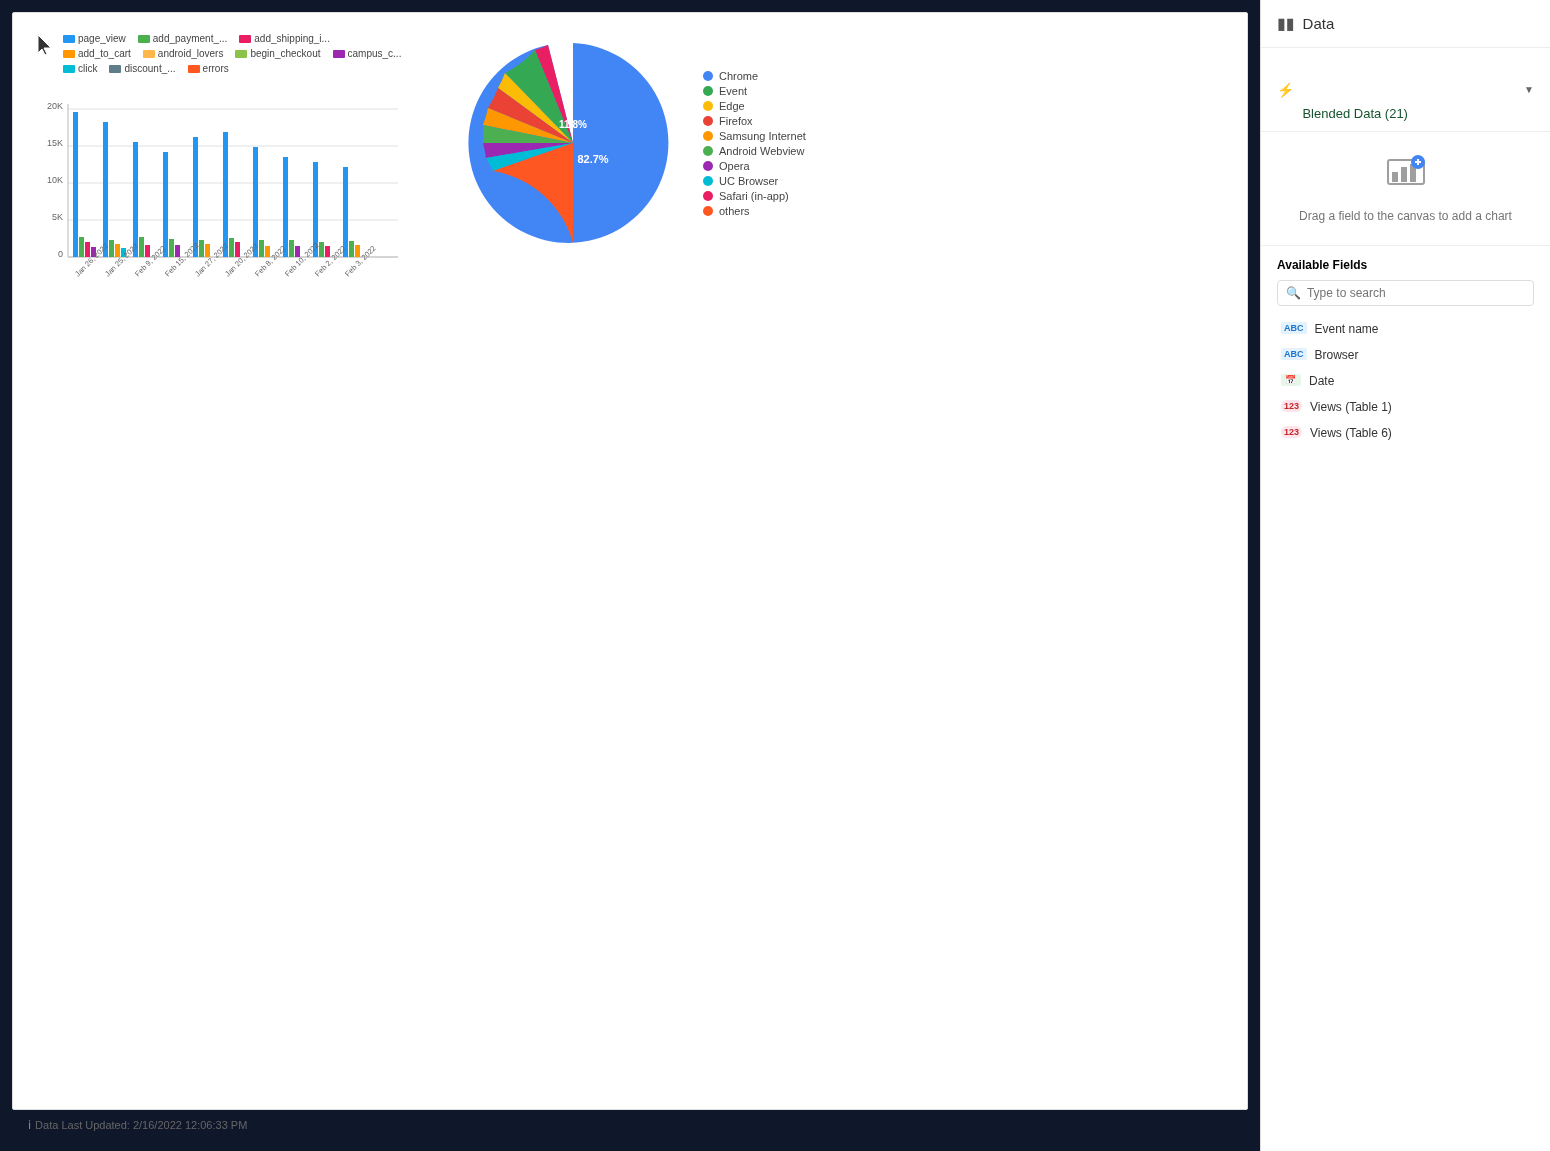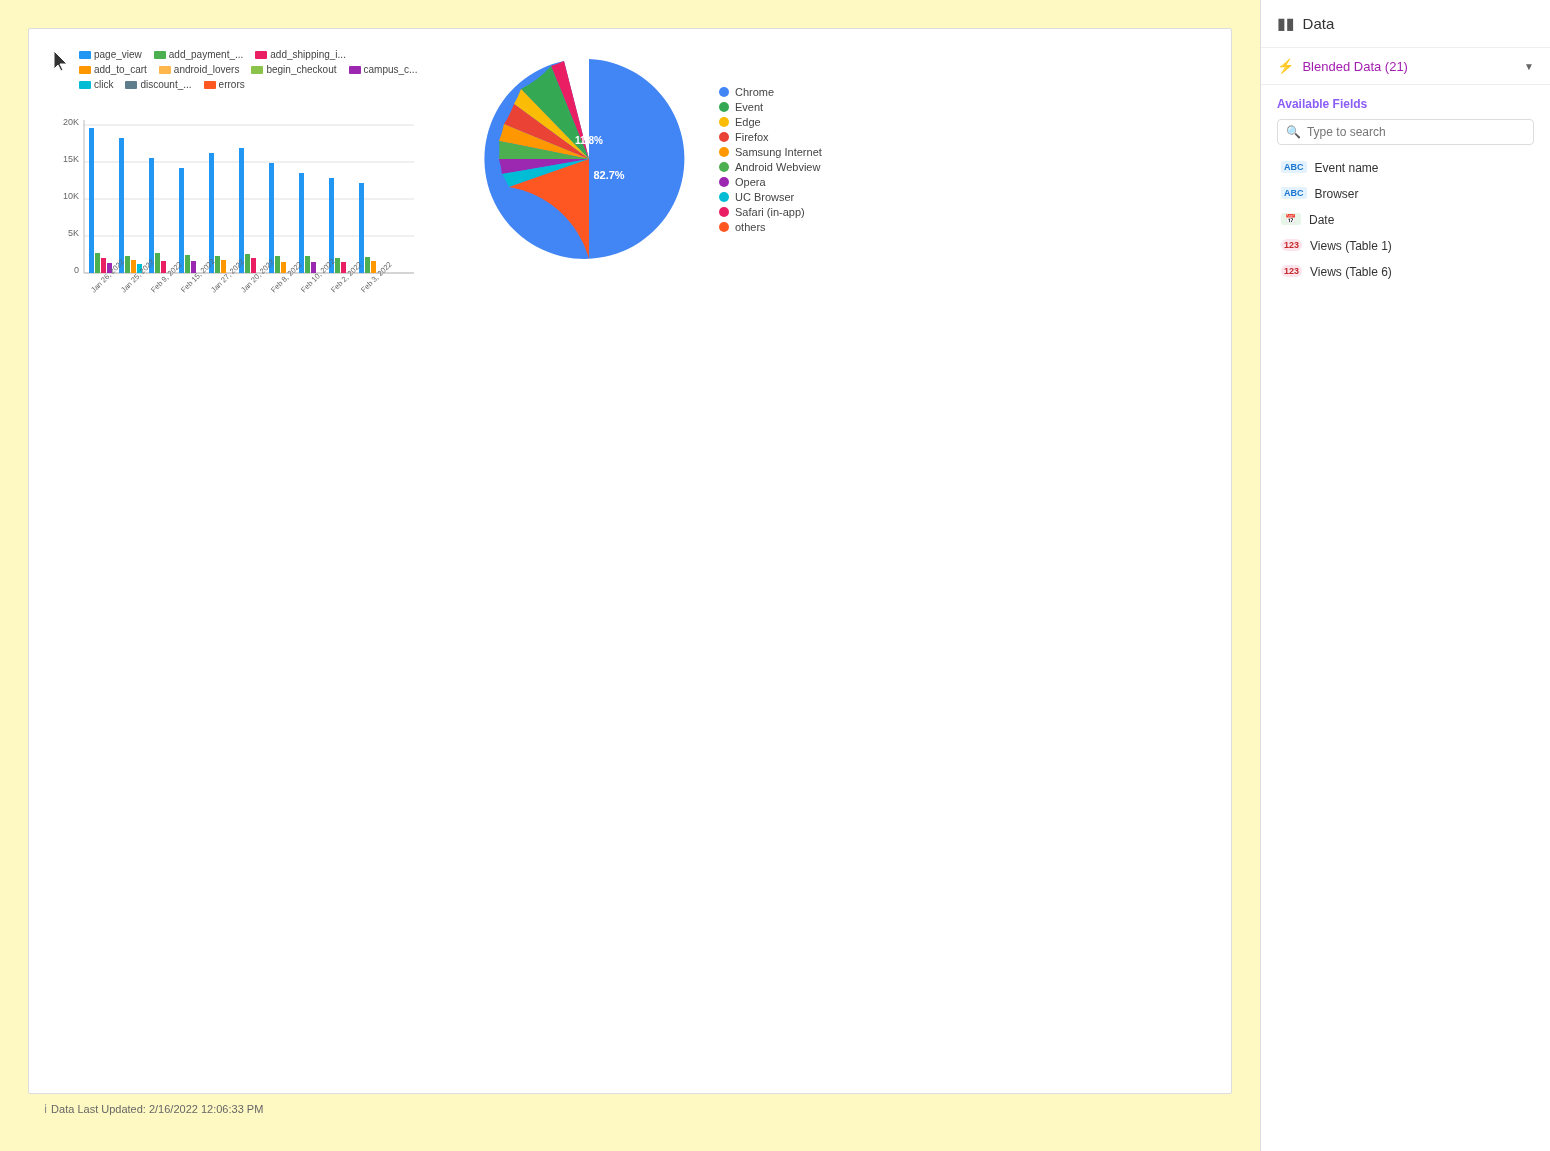--- a/index.html
+++ b/index.html
@@ -9,22 +9,22 @@
       display: flex;
       height: 100vh;
       overflow: hidden;
     }
 
     
     .main-area {
       flex: 1;
       display: flex;
       flex-direction: column;
-      padding: 28px;
-      background: #fef9c3;
+      padding: 12px;
+      background: #0f172a;
     }
 
     .canvas-container {
       flex: 1;
       background: #fff;
       border: 1px solid #ddd;
       border-radius: 2px;
       position: relative;
       overflow: hidden;
     }
@@ -178,21 +178,21 @@
     }
 
     
     .available-fields-section {
       padding: 12px 16px 8px;
     }
 
     .available-fields-title {
       font-size: 12px;
       font-weight: 600;
-      color: #8b5cf6;
+      color: #000000;
       margin-bottom: 8px;
     }
 
     .search-box {
       display: flex;
       align-items: center;
       border: 1px solid #ddd;
       border-radius: 4px;
       padding: 5px 8px;
       gap: 6px;
@@ -476,24 +476,38 @@
 
 <div class="right-panel">
 
   <div class="panel-header">
     <span class="panel-header-icon">▮▮</span>
     <span>Data</span>
   </div>
 
   <div class="data-source-row">
     <span class="data-source-icon">⚡</span>
-    <span style="font-size:13px; color:#a21caf; flex:1;">Blended Data (21)</span>
+    <span style="font-size:13px; color:#14532d; flex:1;margin-top:48px;">Blended Data (21)</span>
     <span class="data-source-chevron">▼</span>
   </div>
 
+  <div class="drag-field-area">
+    <div class="drag-field-icon">
+      <svg width="40" height="40" viewBox="0 0 40 40">
+        <rect x="2" y="8" width="36" height="24" rx="2" fill="none" stroke="#9e9e9e" stroke-width="2"></rect>
+        <rect x="6" y="20" width="6" height="10" fill="#9e9e9e"></rect>
+        <rect x="15" y="15" width="6" height="15" fill="#9e9e9e"></rect>
+        <rect x="24" y="12" width="6" height="18" fill="#9e9e9e"></rect>
+        <circle cx="32" cy="10" r="7" fill="#4285f4"></circle>
+        <line x1="32" y1="7" x2="32" y2="13" stroke="#fff" stroke-width="2"></line>
+        <line x1="29" y1="10" x2="35" y2="10" stroke="#fff" stroke-width="2"></line>
+      </svg>
+    </div>
+    <span class="drag-field-text">Drag a field to the canvas to add a chart</span>
+  </div>
 
   <div class="available-fields-section">
     <div class="available-fields-title">Available Fields</div>
 
     <div class="search-box">
       <span class="search-icon">🔍</span>
       <input class="search-input" type="text" placeholder="Type to search" style="">
     </div>
 
     <ul class="field-list">

